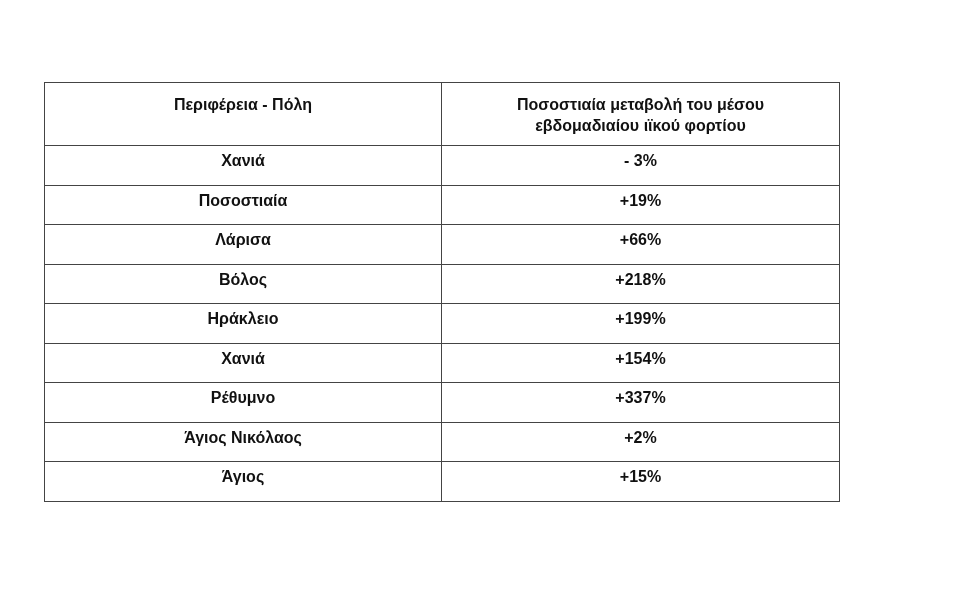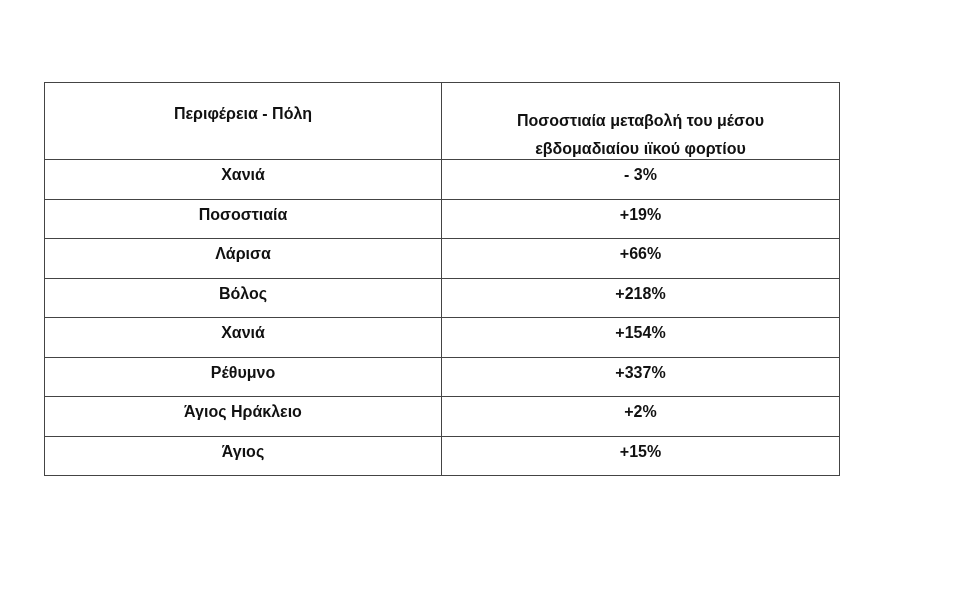--- a/index.html
+++ b/index.html
@@ -31,26 +31,26 @@
       text-align: center;
       vertical-align: top;
       font-weight: bold;
       font-size: 16px;
       line-height: 21px;
       padding: 4px 6px 0 6px;
       box-sizing: border-box;
     }
     .data-table th {
       height: 63px;
-      padding-top: 20px;
+      padding-top: 11px;
     }
     .data-table td {
       height: 39.5px;
     }
-    .header-line { display: block; margin-top: 7px; }
+    .header-line { display: block; }
   </style>
 </head>
 <body>
 
 <table class="data-table">
   <colgroup>
     <col class="c1">
     <col class="c2">
   </colgroup>
   <thead>
@@ -73,29 +73,33 @@
     </tr>
     <tr>
       <td>Λάρισα</td>
       <td>+66%</td>
     </tr>
     <tr>
       <td>Βόλος</td>
       <td>+218%</td>
     </tr>
     <tr>
+      <td>Ηράκλειο</td>
+      <td>+199%</td>
+    </tr>
+    <tr>
       <td>Χανιά</td>
       <td>+154%</td>
     </tr>
     <tr>
       <td>Ρέθυμνο</td>
       <td>+337%</td>
     </tr>
     <tr>
-      <td>Άγιος Ηράκλειο</td>
+      <td>Άγιος Νικόλαος</td>
       <td>+2%</td>
     </tr>
     <tr>
       <td>Άγιος</td>
       <td>+15%</td>
     </tr>
   </tbody>
 </table>
 
 </body></html>

